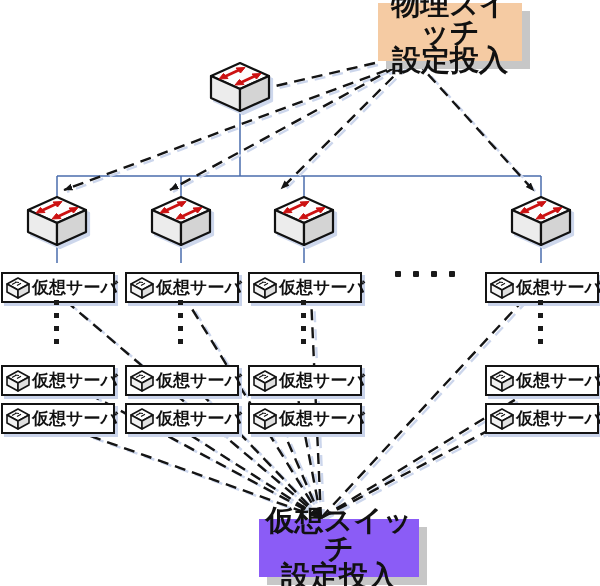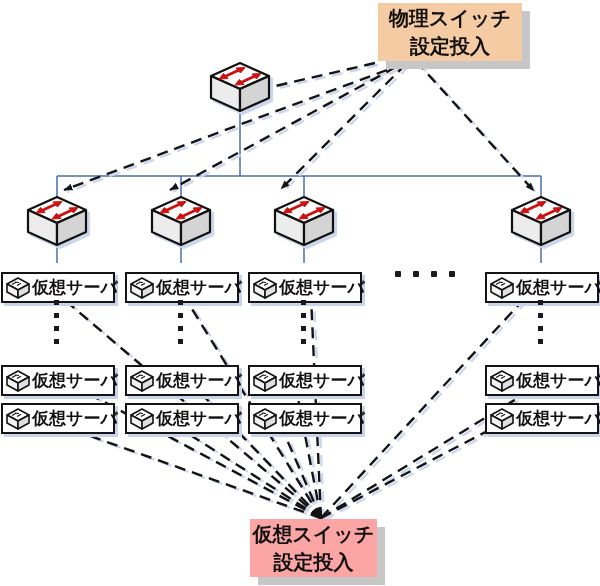--- a/index.html
+++ b/index.html
@@ -4,25 +4,25 @@
 <style>
   html,body{margin:0;padding:0;background:#ffffff;}
   .stage{
     position:relative;width:600px;height:586px;overflow:hidden;background:#ffffff;
     font-family:"Liberation Sans","DejaVu Sans",sans-serif;color:#111;
   }
   #wires{position:absolute;left:0;top:0;width:600px;height:586px;z-index:1;}
   .node-layer{position:absolute;left:0;top:0;width:600px;height:586px;z-index:2;pointer-events:none;}
   .title-box{
     position:absolute;display:flex;flex-direction:column;justify-content:center;align-items:center;
-    font-size:20px;font-weight:bold;line-height:28px;text-align:center;
+    font-size:29px;font-weight:bold;line-height:28px;text-align:center;
     box-shadow:8px 8px 0 #c7c7c7;z-index:3;
   }
   .title-box.physical{left:378px;top:3px;width:144px;height:58px;background:#f5cba3;}
-  .title-box.virtual{left:250px;top:519px;width:127px;height:58px;background:#fca5a5;}
+  .title-box.virtual{left:259px;top:519px;width:160px;height:58px;background:#8b5cf6;}
   .server-box{
     position:absolute;width:108px;height:27px;background:#ffffff;border:2px solid #141414;
     box-shadow:3px 3px 0 #c9d3ea;display:flex;align-items:center;gap:1px;padding-left:2px;
     font-size:17px;font-weight:600;white-space:nowrap;margin-top:12px;
   }
   .switch-node{position:absolute;filter:drop-shadow(3px 3px 0 #cdd7ec);}
   .vdot{position:absolute;width:5px;height:5px;background:#1a1a1a;}
   .hdot{position:absolute;width:6px;height:6px;background:#1a1a1a;border-radius:1px;}
   .cube-icon{flex:0 0 auto;}
 </style>

